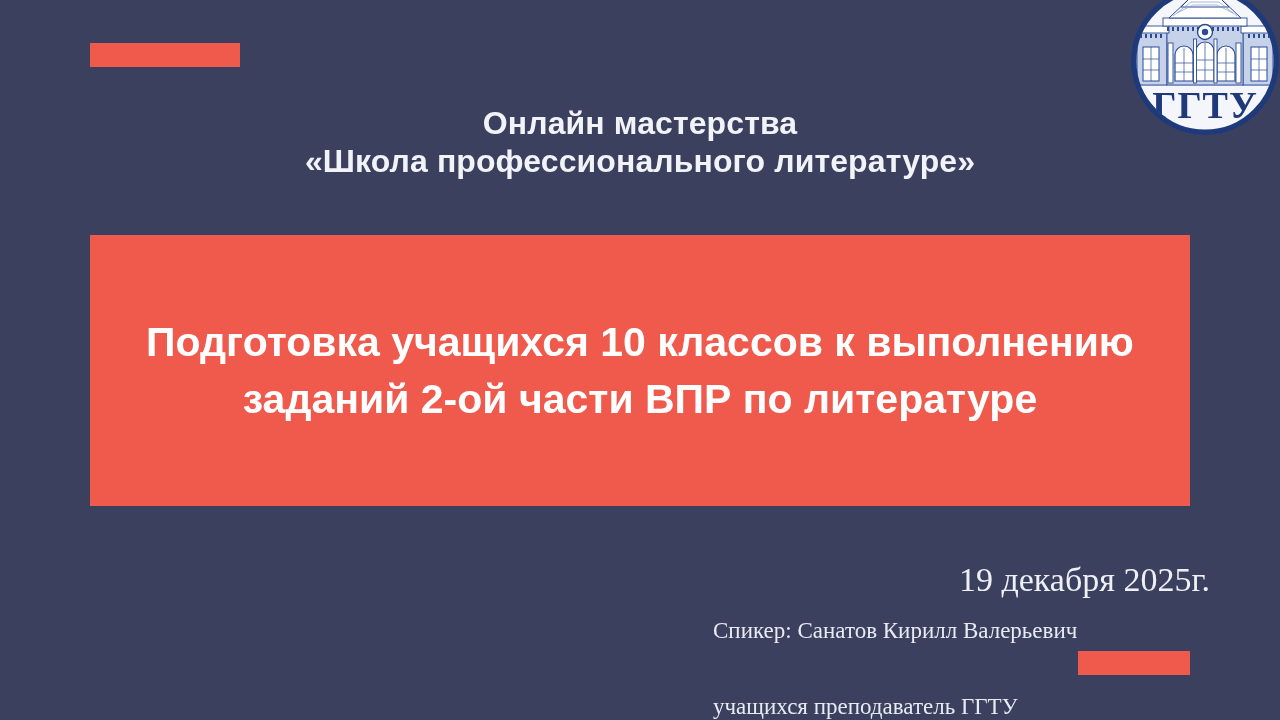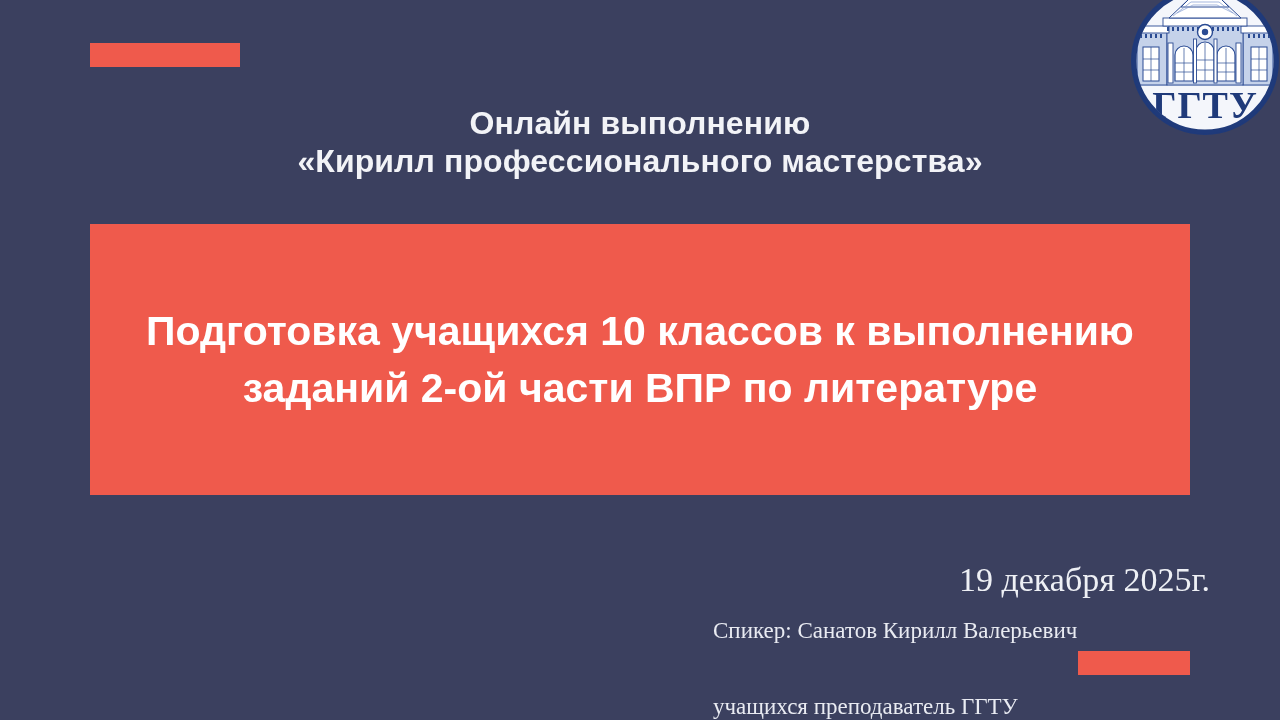--- a/index.html
+++ b/index.html
@@ -56,21 +56,21 @@
   }
   #header .hline {
     display: block;
     white-space: nowrap;
   }
 
   
   #title-block {
     position: absolute;
     left: 90px;
-    top: 224px;
+    top: 235px;
     width: 1100px;
     height: 271px;
     background: #ef5a4c;
     display: flex;
     align-items: center;
     justify-content: center;
     box-sizing: border-box;
     padding: 0 28px;
   }
   #title-text {
@@ -128,22 +128,22 @@
 </style>
 </head>
 <body>
 
 <div id="slide">
 
   <div class="accent-bar" id="accent-top-left"></div>
   <div class="accent-bar" id="accent-bottom-right"></div>
 
   <div id="header">
-    <span class="hline">Онлайн выполнению</span>
-    <span class="hline">«Кирилл профессионального мастерства»</span>
+    <span class="hline">Онлайн мастерства</span>
+    <span class="hline">«Школа профессионального литературе»</span>
   </div>
 
   <div id="title-block">
     <div id="title-text">Подготовка учащихся 10 классов к выполнению заданий 2-ой части ВПР по литературе</div>
   </div>
 
   <div id="date-line">19 декабря 2025г.</div>
 
   <div id="speaker-block">
     <span class="sline">Спикер: Санатов Кирилл Валерьевич</span>

